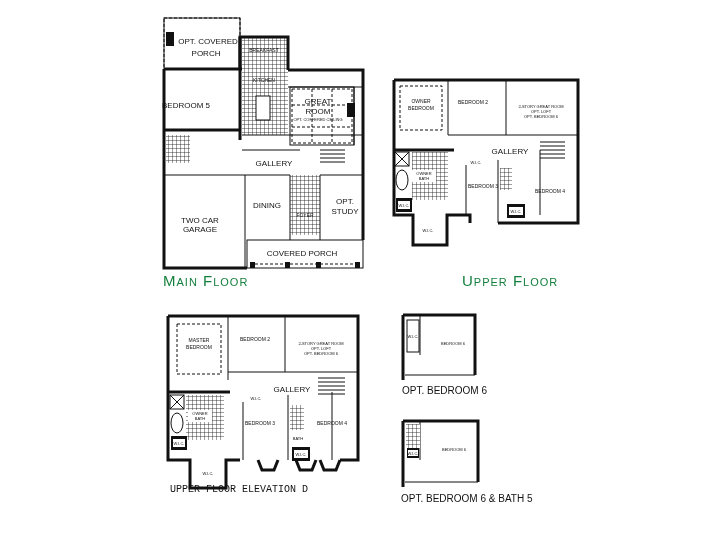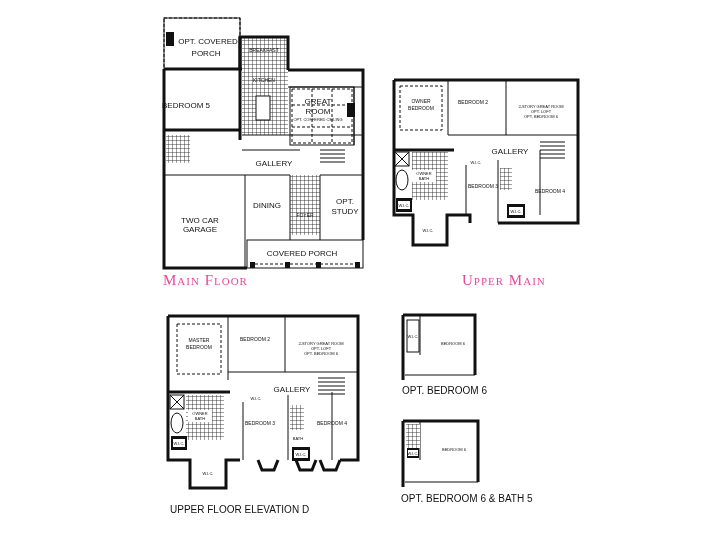--- a/index.html
+++ b/index.html
@@ -5,21 +5,21 @@
   html,body{margin:0;padding:0;background:#ffffff;}
   body{width:714px;height:536px;position:relative;overflow:hidden;font-family:"Liberation Sans",sans-serif;color:#111;}
   svg{position:absolute;left:0;top:0;}
   .wall{fill:none;stroke:#111;stroke-width:3;}
   .thin{fill:none;stroke:#111;stroke-width:1;}
   .dash{fill:none;stroke:#111;stroke-width:1;stroke-dasharray:3 2;}
   .tile{fill:url(#grid);}
   .lbl{font-family:"Liberation Sans",sans-serif;font-size:8px;fill:#111;text-anchor:middle;}
   .lbl-s{font-family:"Liberation Sans",sans-serif;font-size:5px;fill:#111;text-anchor:middle;}
   .lbl-xs{font-family:"Liberation Sans",sans-serif;font-size:4px;fill:#111;text-anchor:middle;}
-  .title{position:absolute;font-family:Liberation Serif, serif;font-size:15px;letter-spacing:1px;color:#ec4899;font-variant:small-caps;}
+  .title{position:absolute;font-family:Liberation Sans, sans-serif;font-size:15px;letter-spacing:1px;color:#15803d;font-variant:small-caps;}
   .caption{position:absolute;font-family:"Liberation Sans",sans-serif;font-size:10px;color:#111;}
   .hatch{fill:#111;}
 </style>
 </head>
 <body>
 
 <svg width="714" height="536" viewBox="0 0 714 536">
   <defs>
     <pattern id="grid" width="4" height="4" patternUnits="userSpaceOnUse">
       <rect width="4" height="4" fill="#fff"></rect>
@@ -183,16 +183,16 @@
     <path class="thin" d="M405 482 L478 482 M420 421 L420 460"></path>
     <rect x="406" y="424" width="14" height="24" class="tile"></rect>
     <rect x="407" y="448" width="12" height="10" class="hatch"></rect>
     <rect x="408" y="450" width="10" height="6" fill="#fff"></rect>
     <text class="lbl-xs" x="413" y="455">W.I.C.</text>
     <text class="lbl-xs" x="454" y="451">BEDROOM 6</text>
   </g>
 </svg>
 
 <div class="title" style="left:163px;top:272px;">Main Floor</div>
-<div class="title" style="left:462px;top:272px;">Upper Main</div>
-<div class="caption" style="left:170px;top:504px;">UPPER FLOOR ELEVATION D</div>
+<div class="title" style="left:462px;top:272px;">Upper Floor</div>
+<div class="caption" style="left:170px;top:484px;font-family:Liberation Mono, monospace;">UPPER FLOOR ELEVATION D</div>
 <div class="caption" style="left:402px;top:385px;">OPT. BEDROOM 6</div>
 <div class="caption" style="left:401px;top:493px;">OPT. BEDROOM 6 &amp; BATH 5</div>
 
 </body></html>

